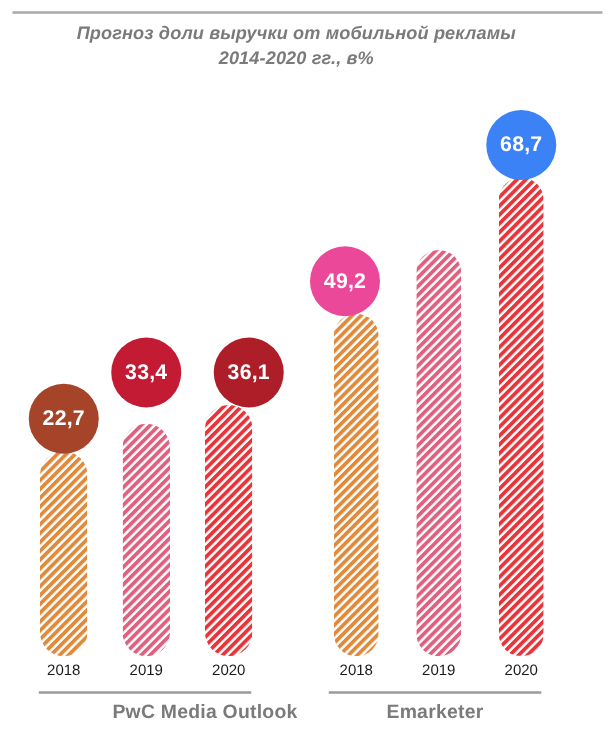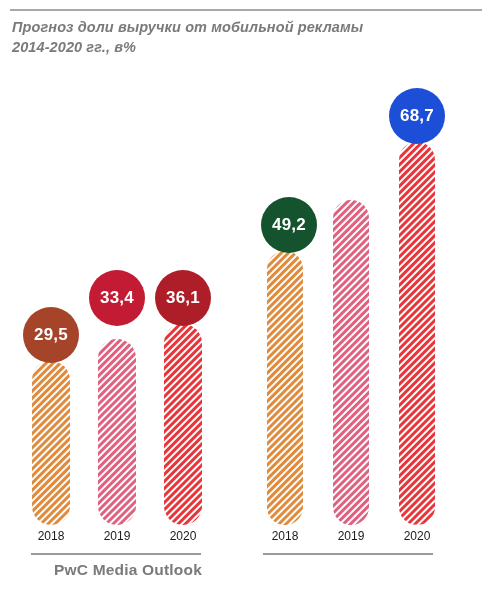--- a/index.html
+++ b/index.html
@@ -23,20 +23,21 @@
     top: 9px;
     width: 472px;
     height: 2px;
     background: #a8a8a8;
   }
   #title-block {
     position: absolute;
     left: 12px;
     top: 17px;
     width: 450px;
+    text-align: center;
   }
   .title-line {
     font-style: italic;
     font-weight: bold;
     font-size: 14.5px;
     line-height: 20px;
     color: #7a7a7a;
     letter-spacing: 0.1px;
     white-space: nowrap;
   }
@@ -106,21 +107,21 @@
 
   .group-name {
     position: absolute;
     top: 561px;
     text-align: center;
     font-size: 15.5px;
     font-weight: bold;
     color: #7a7a7a;
     letter-spacing: 0.2px;
   }
-  #group-0 .group-name { left: 12px;  width: 232px; }
+  #group-0 .group-name { left: 0px;  width: 232px; padding-left: 48px; }
   #group-1 .group-name { left: 0px;  width: 206px; }
 </style>
 </head>
 <body>
 
 <div id="top-rule"></div>
 
 <div id="title-block">
   <div class="title-line">Прогноз доли выручки от мобильной рекламы</div>
   <div class="title-line">2014-2020 гг., в%</div>
@@ -134,21 +135,21 @@
         <svg class="bar-hatch" width="100%" height="100%" preserveAspectRatio="none">
           <defs>
             <pattern id="h00" width="5" height="5" patternTransform="rotate(45)" patternUnits="userSpaceOnUse">
               <rect width="5" height="5" fill="#ffffff"></rect>
               <rect width="3" height="5" fill="#E08A3C"></rect>
             </pattern>
           </defs>
           <rect width="100%" height="100%" fill="url(#h00)"></rect>
         </svg>
       </div>
-      <div class="bubble" style="background: rgb(166, 68, 42); left: 23px; top: 306.685px;">29,5</div>
+      <div class="bubble" style="background: rgb(166, 68, 42); left: 23px; top: 306.685px;">22,7</div>
       <div class="year-label" style="left: 21px;">2018</div>
       <div class="bar" style="left: 98px; top: 338.962px; width: 38px; height: 186.038px;">
         <svg class="bar-hatch" width="100%" height="100%" preserveAspectRatio="none">
           <defs>
             <pattern id="h01" width="5" height="5" patternTransform="rotate(45)" patternUnits="userSpaceOnUse">
               <rect width="5" height="5" fill="#ffffff"></rect>
               <rect width="3" height="5" fill="#E06080"></rect>
             </pattern>
           </defs>
           <rect width="100%" height="100%" fill="url(#h01)"></rect>
@@ -160,37 +161,38 @@
         <svg class="bar-hatch" width="100%" height="100%" preserveAspectRatio="none">
           <defs>
             <pattern id="h02" width="5" height="5" patternTransform="rotate(45)" patternUnits="userSpaceOnUse">
               <rect width="5" height="5" fill="#ffffff"></rect>
               <rect width="3" height="5" fill="#E8353A"></rect>
             </pattern>
           </defs>
           <rect width="100%" height="100%" fill="url(#h02)"></rect>
         </svg>
       </div>
-      <div class="bubble" style="background: rgb(174, 30, 41); left: 155px; top: 269.923px;">36,1</div>
+      <div class="bubble" style="background: rgb(174, 30, 41); left: 171px; top: 269.923px;">36,1</div>
       <div class="year-label" style="left: 153px;">2020</div>
     </div>
   <div class="group" id="group-1">
     <div class="group-rule"></div>
+    <div class="group-name">Emarketer</div>
   <div class="bar" style="left: 22px; top: 250.956px; width: 36px; height: 274.044px;">
         <svg class="bar-hatch" width="100%" height="100%" preserveAspectRatio="none">
           <defs>
             <pattern id="h10" width="5" height="5" patternTransform="rotate(45)" patternUnits="userSpaceOnUse">
               <rect width="5" height="5" fill="#ffffff"></rect>
               <rect width="3" height="5" fill="#E08A3C"></rect>
             </pattern>
           </defs>
           <rect width="100%" height="100%" fill="url(#h10)"></rect>
         </svg>
       </div>
-      <div class="bubble" style="background: #14532d; left: 16px; top: 196.956px;">49,2</div>
+      <div class="bubble" style="background: #ec4899; left: 3px; top: 196.956px;">49,2</div>
       <div class="year-label" style="left: 10px;">2018</div>
       <div class="bar" style="left: 88px; top: 199.712px; width: 36px; height: 325.288px;">
         <svg class="bar-hatch" width="100%" height="100%" preserveAspectRatio="none">
           <defs>
             <pattern id="h11" width="5" height="5" patternTransform="rotate(45)" patternUnits="userSpaceOnUse">
               <rect width="5" height="5" fill="#ffffff"></rect>
               <rect width="3" height="5" fill="#E06080"></rect>
             </pattern>
           </defs>
           <rect width="100%" height="100%" fill="url(#h11)"></rect>
@@ -201,16 +203,16 @@
         <svg class="bar-hatch" width="100%" height="100%" preserveAspectRatio="none">
           <defs>
             <pattern id="h12" width="5" height="5" patternTransform="rotate(45)" patternUnits="userSpaceOnUse">
               <rect width="5" height="5" fill="#ffffff"></rect>
               <rect width="3" height="5" fill="#E8353A"></rect>
             </pattern>
           </defs>
           <rect width="100%" height="100%" fill="url(#h12)"></rect>
         </svg>
       </div>
-      <div class="bubble" style="background: #1d4ed8; left: 144px; top: 88.341px;">68,7</div>
+      <div class="bubble" style="background: #3b82f6; left: 144px; top: 88.341px;">68,7</div>
       <div class="year-label" style="left: 142px;">2020</div>
     </div>
 </div>
 
 </body></html>

